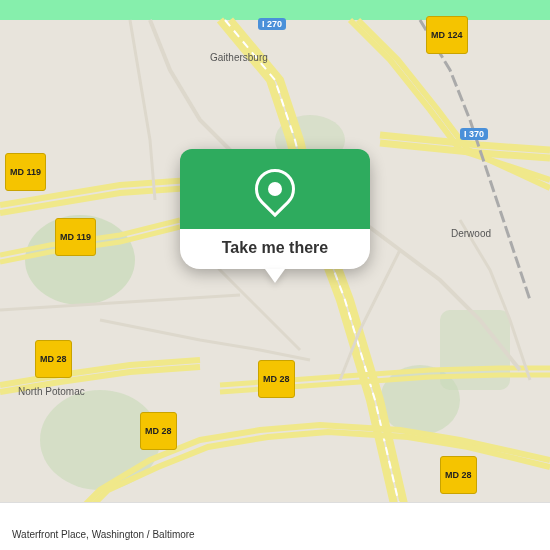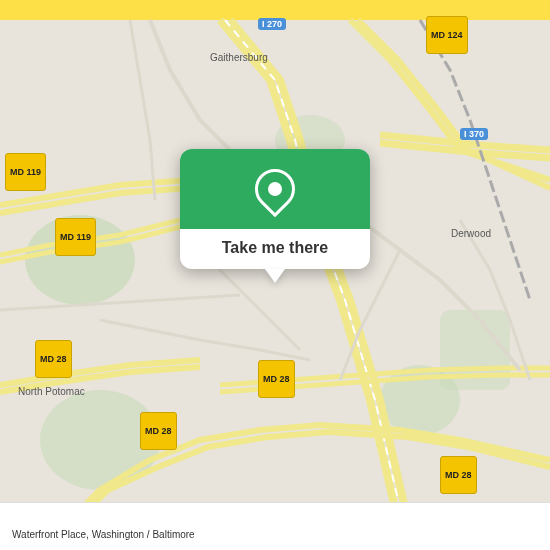--- a/index.html
+++ b/index.html
@@ -9,21 +9,21 @@
       height: 550px;
       overflow: hidden;
       font-family: Arial, sans-serif;
       position: relative;
     }
 
     #map-container {
       width: 550px;
       height: 550px;
       position: relative;
-      background-color: #fde047;
+      background-color: #86efac;
       overflow: hidden;
     }
 
     
     .map-svg {
       position: absolute;
       inset: 0;
       width: 100%;
       height: 100%;
     }
@@ -75,21 +75,21 @@
       font-weight: 500;
     }
 
     
     .popup-card {
       position: absolute;
       left: 50%;
       top: 38%;
       transform: translate(-50%, -50%);
       background: white;
-      border-radius: 12px;
+      border-radius: 20px;
       width: 190px;
       box-shadow: 0 4px 16px rgba(0,0,0,0.3);
       overflow: visible;
       z-index: 20;
     }
 
     .popup-card::after {
       content: '';
       position: absolute;
       bottom: -14px;

